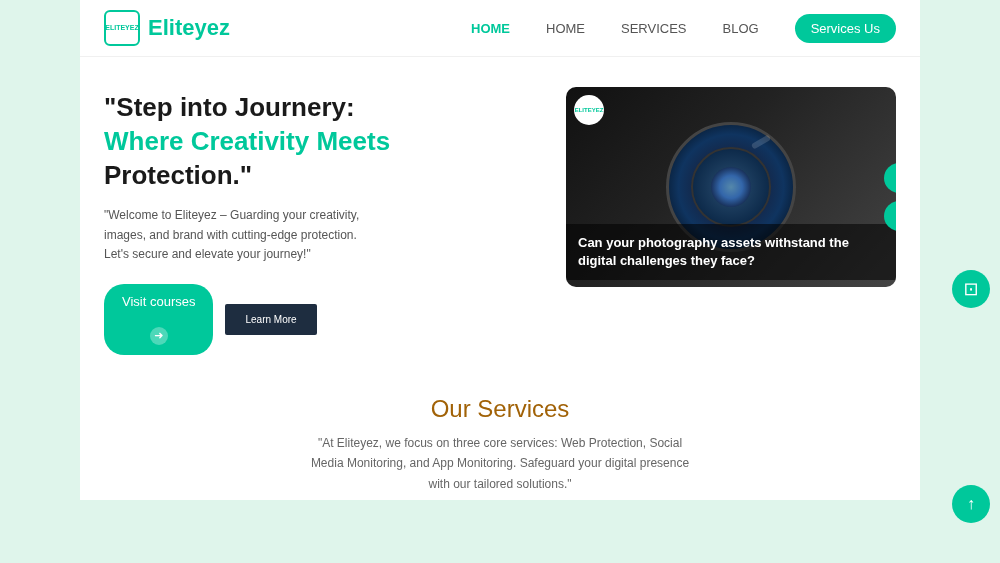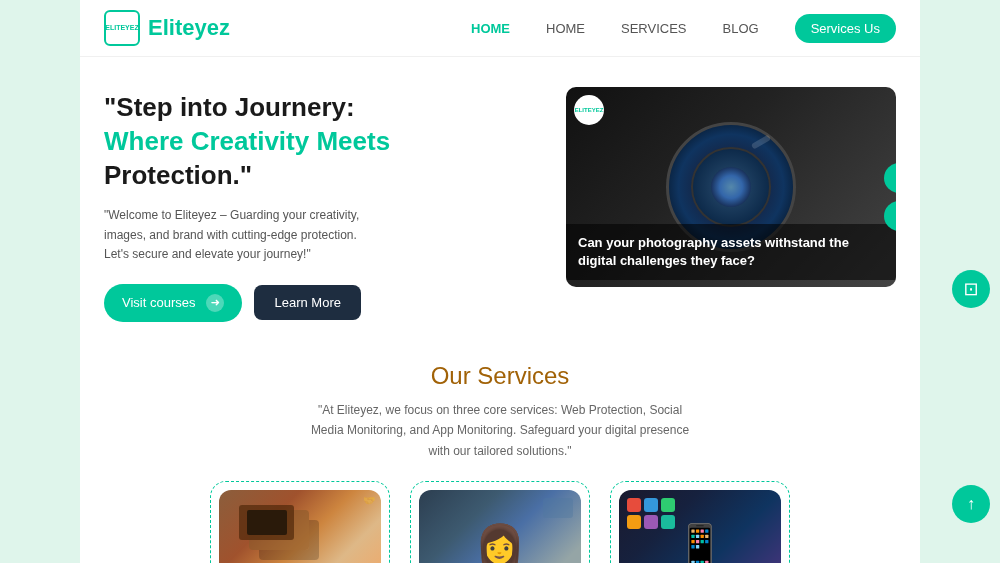--- a/index.html
+++ b/index.html
@@ -18,21 +18,21 @@
       background-color: #dff5eb;
       position: relative;
       display: flex;
       justify-content: center;
       align-items: flex-start;
     }
 
     
     .main-card {
       width: 840px;
-      height: 563px;
+      height: 500px;
       background: #ffffff;
       overflow-y: auto;
       overflow-x: hidden;
       position: relative;
     }
 
     
     .navbar {
       display: flex;
       align-items: center;
@@ -130,40 +130,41 @@
     .btn-visit {
       background: #00c89b;
       color: #fff;
       border: none;
       border-radius: 20px;
       padding: 10px 18px;
       font-size: 13px;
       cursor: pointer;
       display: flex;
       align-items: center;
-      gap: 11px;
+      gap: 18px;
       font-weight: 500;
+      flex-direction: column;
     }
     .btn-visit .arrow-icon {
       width: 18px;
       height: 18px;
       background: rgba(255,255,255,0.3);
       border-radius: 50%;
       display: flex;
       align-items: center;
       justify-content: center;
       font-size: 11px;
     }
     .btn-learn {
       background: #1e2d40;
       color: #fff;
       border: none;
-      border-radius: 8px;
+      border-radius: 2px;
       padding: 10px 20px;
-      font-size: 13px;
+      font-size: 10px;
       cursor: pointer;
       font-weight: 500;
     }
 
     
     .hero-right {
       width: 330px;
       height: 200px;
       position: relative;
       border-radius: 10px;

